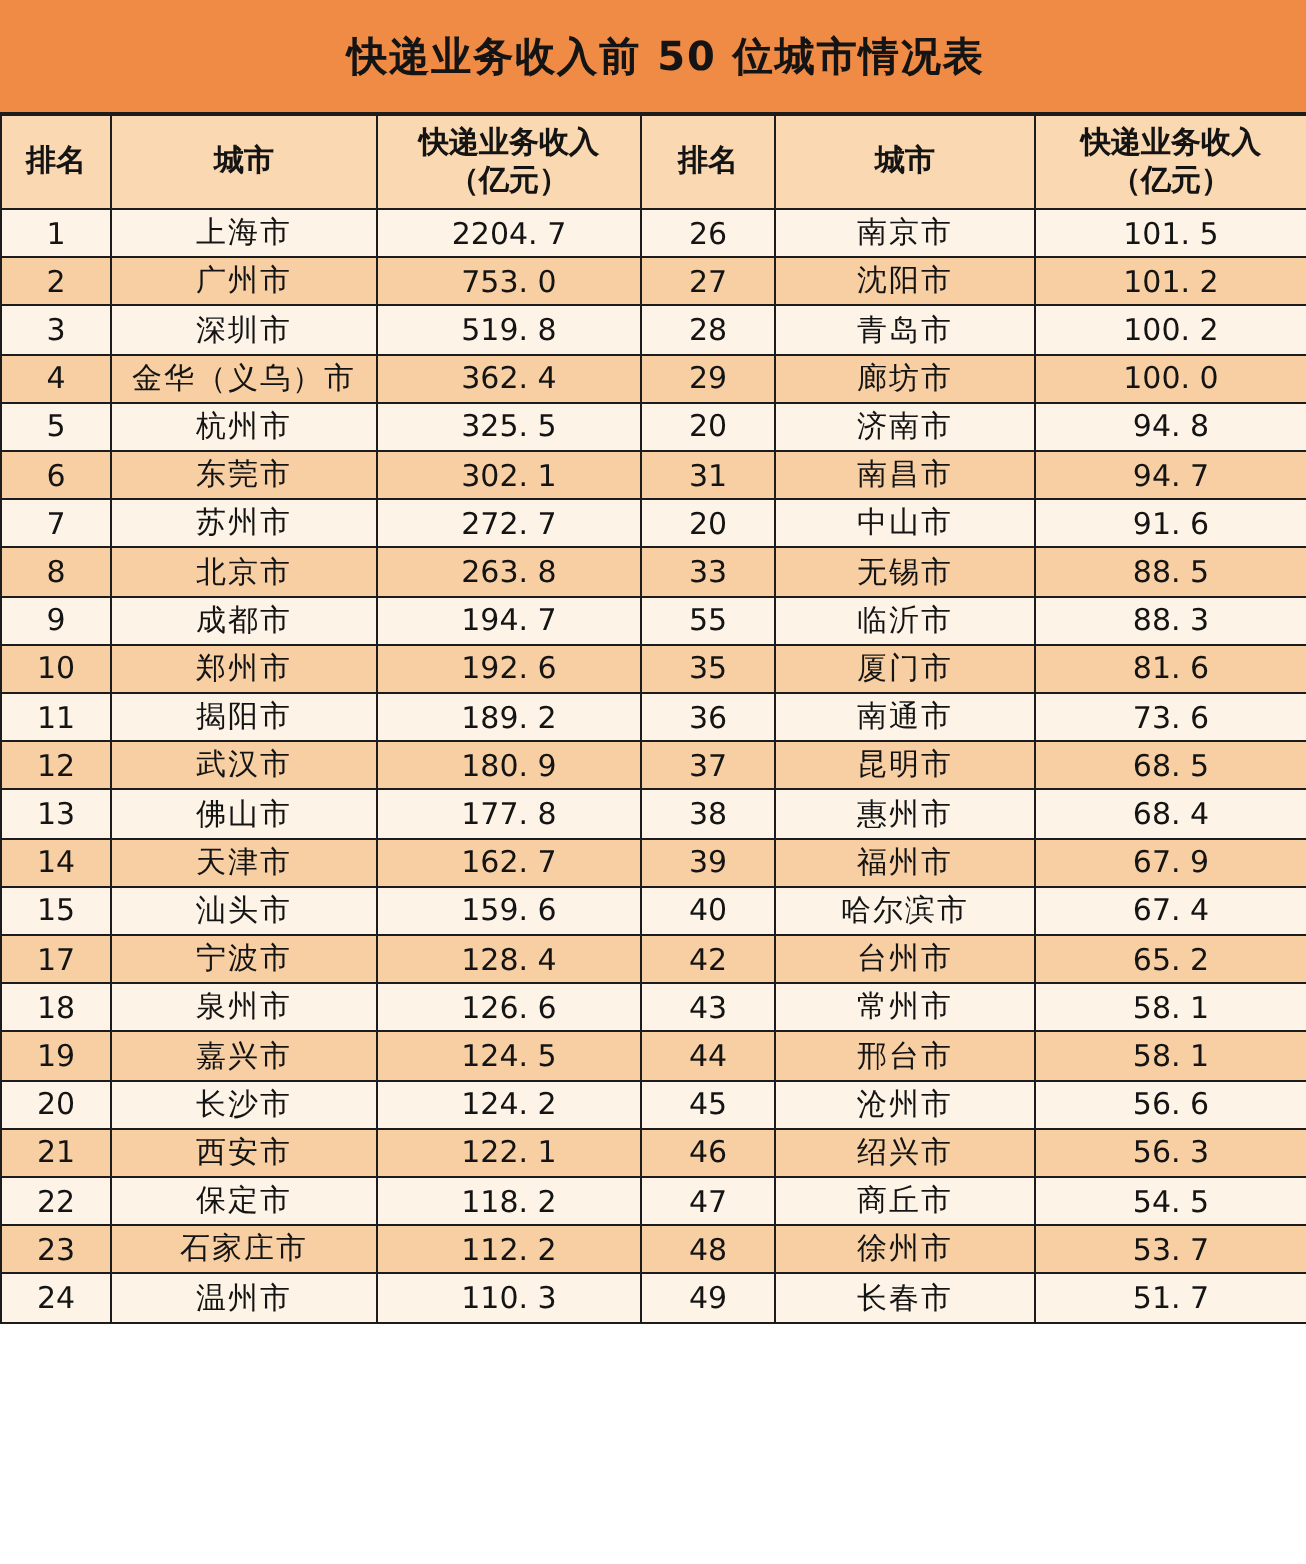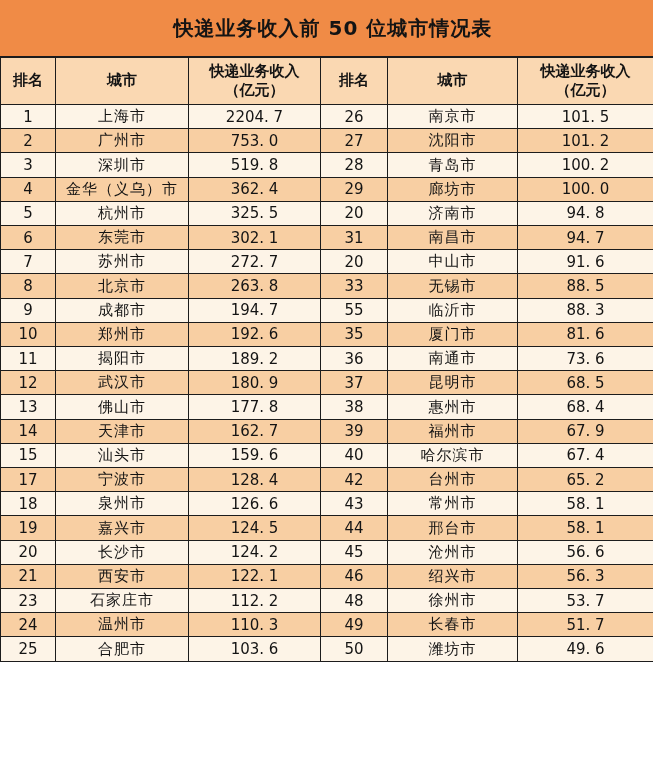--- a/index.html
+++ b/index.html
@@ -235,38 +235,38 @@
         </tr>
         <tr>
           <td class="rank">21</td>
           <td class="city">西安市</td>
           <td class="rev">122. 1</td>
           <td class="rank">46</td>
           <td class="city">绍兴市</td>
           <td class="rev">56. 3</td>
         </tr>
         <tr>
+          <td class="rank">22</td>
+          <td class="city">保定市</td>
+          <td class="rev">118. 2</td>
+          <td class="rank">47</td>
+          <td class="city">商丘市</td>
+          <td class="rev">54. 5</td>
+        </tr>
+        <tr>
           <td class="rank">23</td>
           <td class="city">石家庄市</td>
           <td class="rev">112. 2</td>
           <td class="rank">48</td>
           <td class="city">徐州市</td>
           <td class="rev">53. 7</td>
         </tr>
         <tr>
           <td class="rank">24</td>
           <td class="city">温州市</td>
           <td class="rev">110. 3</td>
           <td class="rank">49</td>
           <td class="city">长春市</td>
           <td class="rev">51. 7</td>
         </tr>
-        <tr>
-          <td class="rank">25</td>
-          <td class="city">合肥市</td>
-          <td class="rev">103. 6</td>
-          <td class="rank">50</td>
-          <td class="city">潍坊市</td>
-          <td class="rev">49. 6</td>
-        </tr>
       </tbody>
   </table>
 </div>
 
 </body></html>

